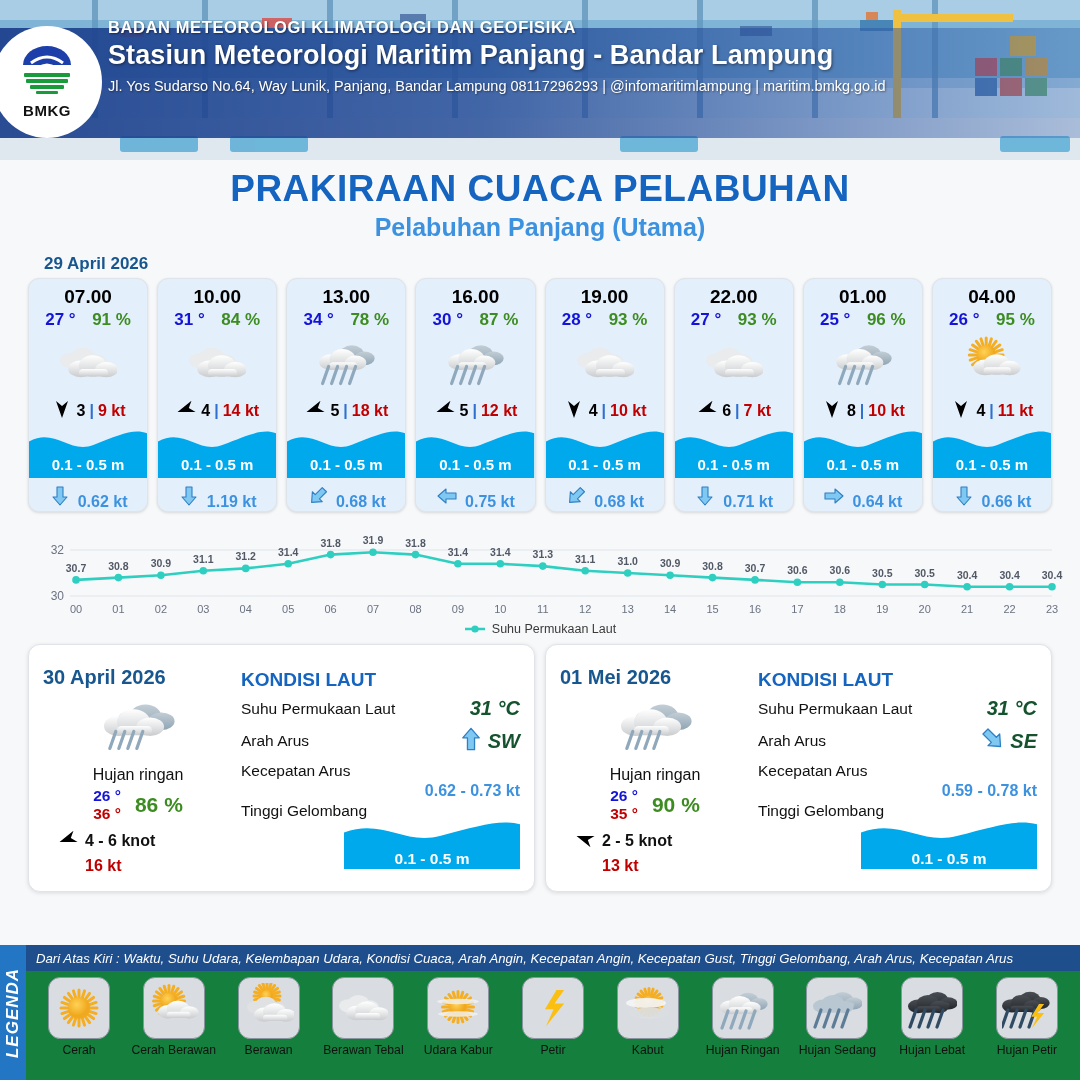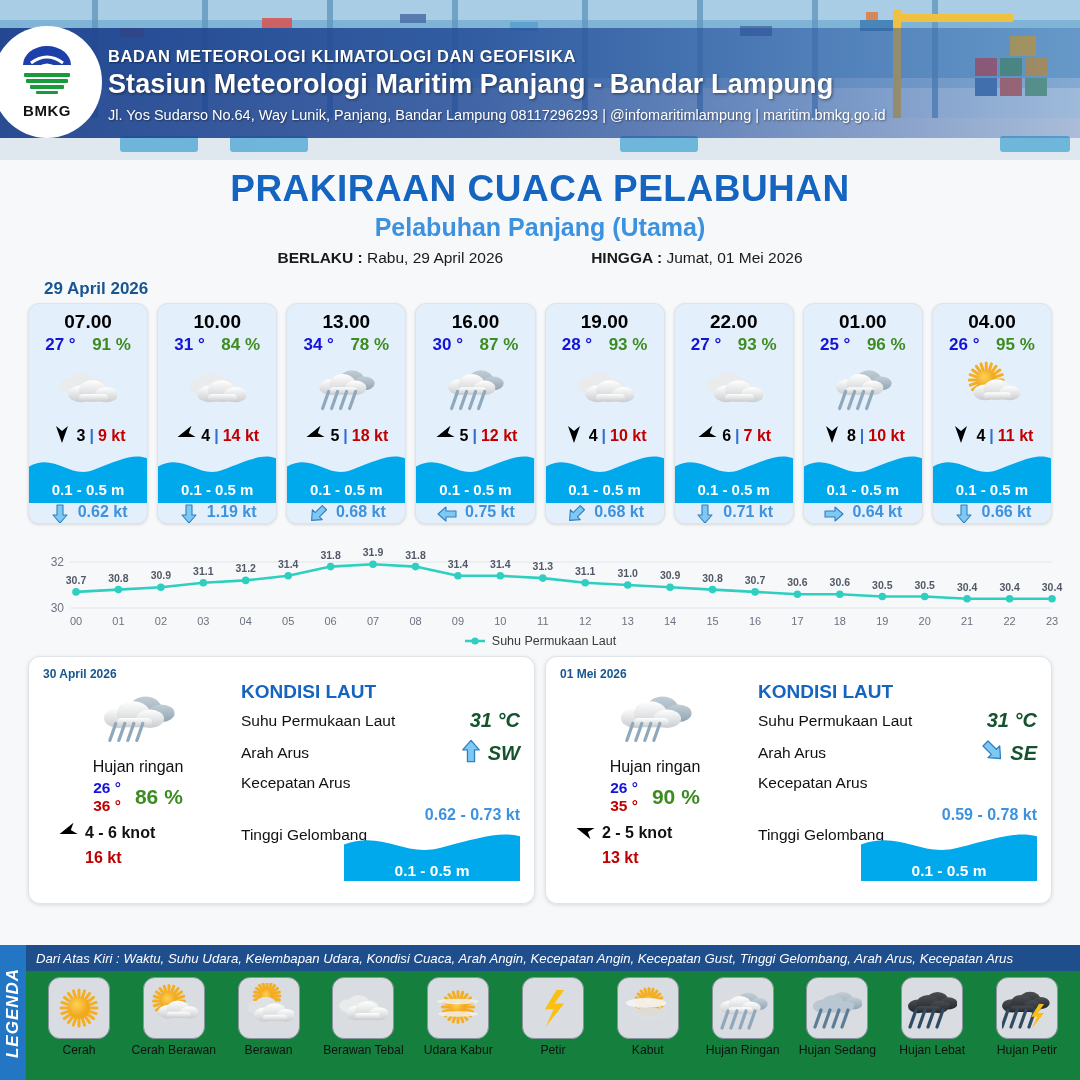--- a/index.html
+++ b/index.html
@@ -23,21 +23,21 @@
     background: linear-gradient(90deg, rgba(28,64,140,.93) 0%, rgba(34,74,150,.82) 45%, rgba(40,82,160,.55) 75%, rgba(46,90,168,.30) 100%);
   }
   .logo-oval {
     position:absolute; left:-8px; top:26px; width:110px; height:112px;
     background:#fff; border-radius:50%/50%;
     display:flex; flex-direction:column; align-items:center; justify-content:center;
     z-index:4;
   }
   .logo-mark { width:60px; height:56px; }
   .logo-text { font-size:15px; font-weight:bold; color:#111; letter-spacing:.5px; margin-top:1px; }
-  .hdr-texts { position:absolute; left:108px; top:47px; z-index:5; width:968px; }
+  .hdr-texts { position:absolute; left:108px; top:18px; z-index:5; width:968px; }
   .hdr-l1 {
     color:#fff; font-size:16.5px; font-weight:bold; letter-spacing:.6px;
     text-shadow:1px 1px 2px rgba(0,0,0,.45);
   }
   .hdr-l2 {
     color:#fff; font-size:27px; font-weight:bold; margin-top:3px; letter-spacing:.1px;
     text-shadow:1px 1px 3px rgba(0,0,0,.5);
   }
   .hdr-l3 {
     color:#fff; font-size:14.5px; margin-top:7px;
@@ -82,22 +82,22 @@
   .c-wdir { font-size:16px; font-weight:bold; color:#000; }
   .c-sep { color:#2f6fd0; font-weight:bold; }
   .c-gust { color:#c00000; font-size:16px; font-weight:bold; }
   .wave-box { position:relative; height:52px; margin-top:-2px; }
   .wave-svg { position:absolute; left:0; top:0; width:100%; height:52px; display:block; }
   .wave-txt {
     position:absolute; left:0; right:0; bottom:5px; text-align:center;
     color:#fff; font-size:15px; font-weight:bold; z-index:2;
   }
   .c-cur {
-    display:flex; align-items:flex-start; justify-content:center; gap:7px;
-    height:20px; background:#e3effb;
+    display:flex; align-items:flex-end; justify-content:center; gap:7px;
+    height:33px; background:#e3effb;
   }
   .c-cur-val { color:#3d92e0; font-size:16px; font-weight:bold; }
 
   
   .chart-card {
     margin:10px 22px 0; background:#f7f8fa; border-radius:8px;
     padding:6px 8px 2px; position:relative;
   }
   .chart-svg { display:block; width:1036px; height:92px; }
   .chart-legend {
@@ -108,38 +108,38 @@
 
   
   .days { display:flex; gap:10px; padding:6px 28px 0; }
   .day {
     flex:1; background:#fff; border:1px solid #e0e4e9; border-radius:12px;
     box-shadow:0 1px 4px rgba(0,0,0,.12);
     padding:10px 14px 12px; display:flex; gap:4px; position:relative;
     height:248px;
   }
   .day-left { width:190px; display:flex; flex-direction:column; align-items:center; }
-  .day-date { align-self:flex-start; font-size:12px; font-weight:bold; color:#17568f; }
+  .day-date { align-self:flex-start; font-size:20px; font-weight:bold; color:#17568f;margin-top:11px; }
   .day-icon { height:74px; display:flex; align-items:center; justify-content:center; margin-top:1px; }
   .day-cond { font-size:16px; color:#111; margin-top:2px; }
   .day-tr { display:flex; align-items:center; gap:14px; margin-top:3px; }
   .day-temps { display:flex; flex-direction:column; }
   .day-tmin { font-size:15.5px; font-weight:bold; color:#1414d8; }
   .day-tmax { font-size:15.5px; font-weight:bold; color:#c00000; }
   .day-hum { font-size:21px; font-weight:bold; color:#3d8c21; }
   .day-wind { display:flex; align-items:center; gap:6px; margin-top:5px; align-self:flex-start; padding-left:14px;}
   .day-wtxt { font-size:16px; font-weight:bold; color:#111; }
   .day-gust { font-size:16px; font-weight:bold; color:#c00000; margin-top:3px; align-self:flex-start; padding-left:42px;}
   .day-right { flex:1; padding-left:4px; position:relative; }
   .kondisi { font-size:19px; font-weight:bold; color:#1565c0; margin:14px 0 6px; }
   .kv { display:flex; align-items:center; justify-content:space-between; margin-top:6px; }
   .kv-lbl { font-size:15.5px; color:#111; }
   .kv-val { font-size:20px; font-weight:bold; color:#14532d;font-style:italic; }
   .kv-dirwrap { display:flex; align-items:center; gap:4px; }
-  .kv-speed { text-align:right; font-size:16px; font-weight:bold; color:#3d92e0; margin-top:14px; }
+  .kv-speed { text-align:right; font-size:16px; font-weight:bold; color:#3d92e0; margin-top:2px; }
   .day-wave { position:absolute; right:0; bottom:4px; width:176px; height:58px; }
   .day-wave-txt {
     position:absolute; left:0; right:0; bottom:7px; text-align:center;
     color:#fff; font-size:15.5px; font-weight:bold; z-index:2;
   }
 
   
   .legenda {
     position:absolute; left:0; bottom:0; width:1080px; height:135px;
     background:#1f4e8c; display:flex;
@@ -236,30 +236,20 @@
   <div class="hdr-texts">
     <div class="hdr-l1">BADAN METEOROLOGI KLIMATOLOGI DAN GEOFISIKA</div>
     <div class="hdr-l2">Stasiun Meteorologi Maritim Panjang - Bandar Lampung</div>
     <div class="hdr-l3">Jl. Yos Sudarso No.64, Way Lunik, Panjang, Bandar Lampung 08117296293 | @infomaritimlampung | maritim.bmkg.go.id</div>
   </div>
 </div>
 
 <div class="title-wrap">
   <div class="title-main">PRAKIRAAN CUACA PELABUHAN</div>
   <div class="title-sub">Pelabuhan Panjang (Utama)</div>
-  <div class="valid-row">
-    <div>
-      <span class="valid-lbl">BERLAKU :</span>
-      <span>Rabu, 29 April 2026</span>
-    </div>
-    <div>
-      <span class="valid-lbl">HINGGA :</span>
-      <span>Jumat, 01 Mei 2026</span>
-    </div>
-  </div>
 </div>
 
 <div class="date-label">29 April 2026</div>
 
 <div class="cards" id="cards">
     <div class="card">
     <div class="c-time">07.00</div>
     <div class="c-row2">
       <span class="c-temp">27 °</span>
       <span class="c-hum">91 %</span>

